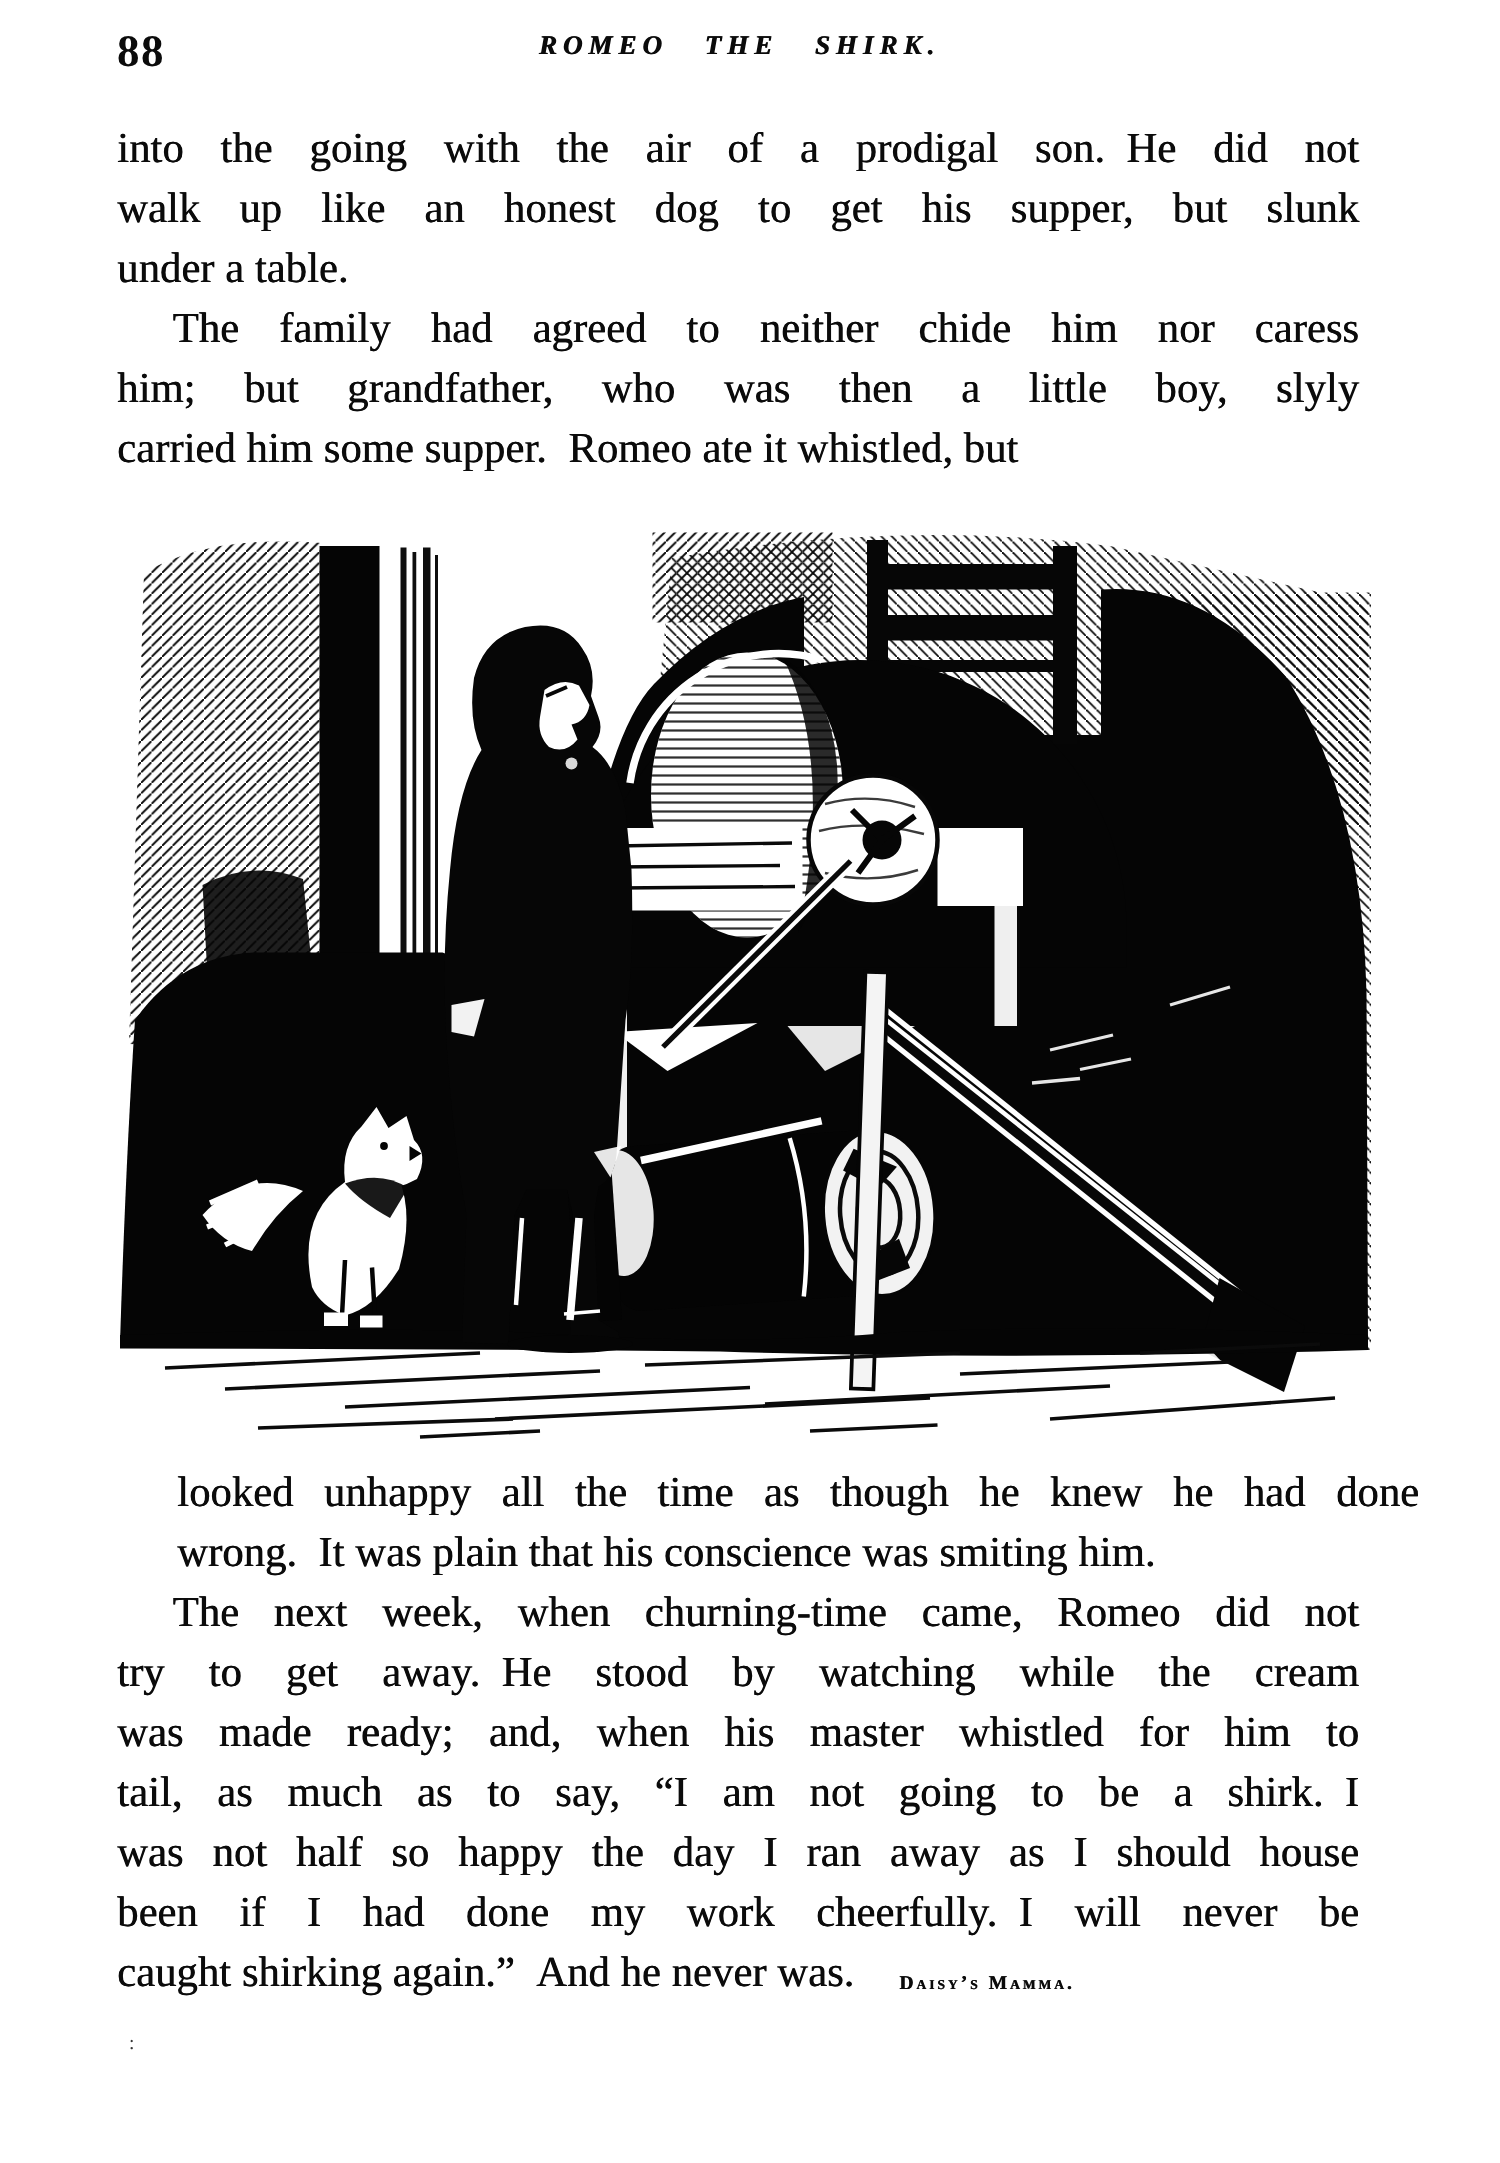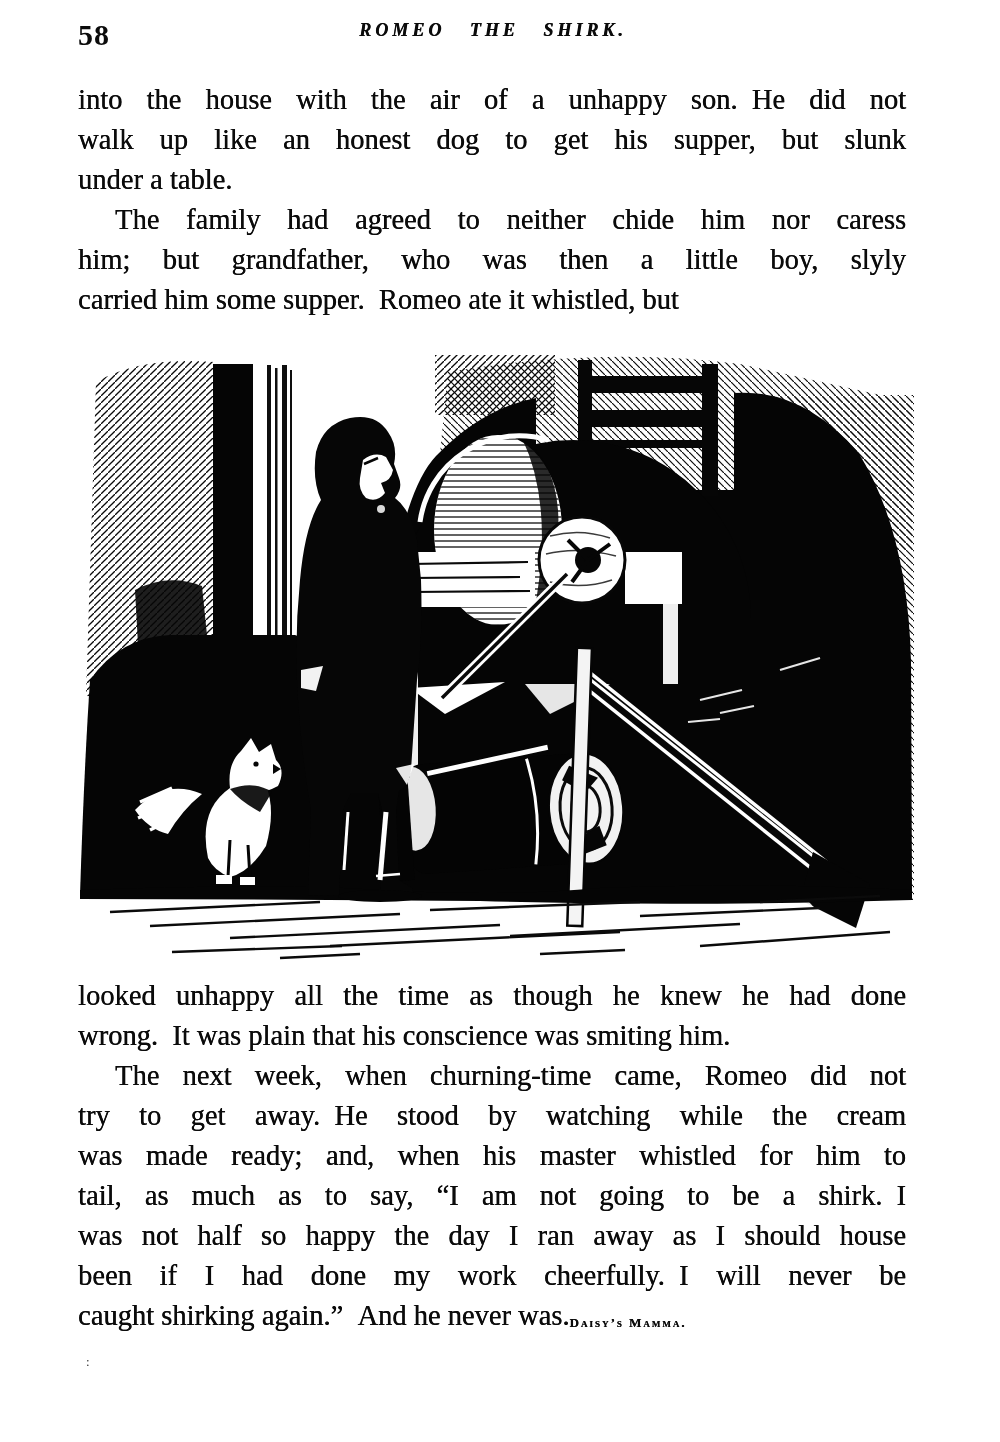--- a/index.html
+++ b/index.html
@@ -25,48 +25,48 @@
   .para {
     position:absolute; left:78px; width:828px;
     font-size:28.5px; line-height:40px;
     text-shadow:0.35px 0 0 currentColor;
   }
   .tline { text-align:justify; text-align-last:justify; }
   .tline.last { text-align-last:left; }
   .para.indent .tline:first-child { text-indent:37px; }
   .p1 { top:80px; }
   .p2 { top:200px; }
-  .p3 { top:976px; }
+  .p3 { top:976px;margin-left:40px; }
   .p4 { top:1056px; }
-  .final-line { display:flex; align-items:baseline; }
+  .final-line { display:flex; align-items:baseline; gap:30px; }
   .sig {
     font-variant:small-caps; font-weight:bold;
     font-size:13px; letter-spacing:2px; position:relative; top:2px;
     white-space:nowrap;
   }
   .artifact {
     position:absolute; left:86px; top:1354px;
     font-size:13px; color:#333; letter-spacing:0;
   }
   
   .illus { position:absolute; left:80px; top:340px; width:840px; height:625px; }
   .illus svg { display:block; width:100%; height:100%; }
 </style>
 </head>
 <body>
 
 <div class="page">
 
   <div class="header">
-    <span class="pagenum">58</span>
+    <span class="pagenum">88</span>
     <span class="running-title">ROMEO THE SHIRK.</span>
   </div>
 
   <div class="para p1">
-      <div class="tline">into the house with the air of a unhappy son. He did not</div>
+      <div class="tline">into the going with the air of a prodigal son. He did not</div>
       <div class="tline">walk up like an honest dog to get his supper, but slunk</div>
       <div class="tline last">under a table.</div>
     </div>
   <div class="para p2 indent">
       <div class="tline">The family had agreed to neither chide him nor caress</div>
       <div class="tline">him; but grandfather, who was then a little boy, slyly</div>
       <div class="tline last">carried him some supper. Romeo ate it whistled, but</div>
     </div>
 
   <div class="illus">

